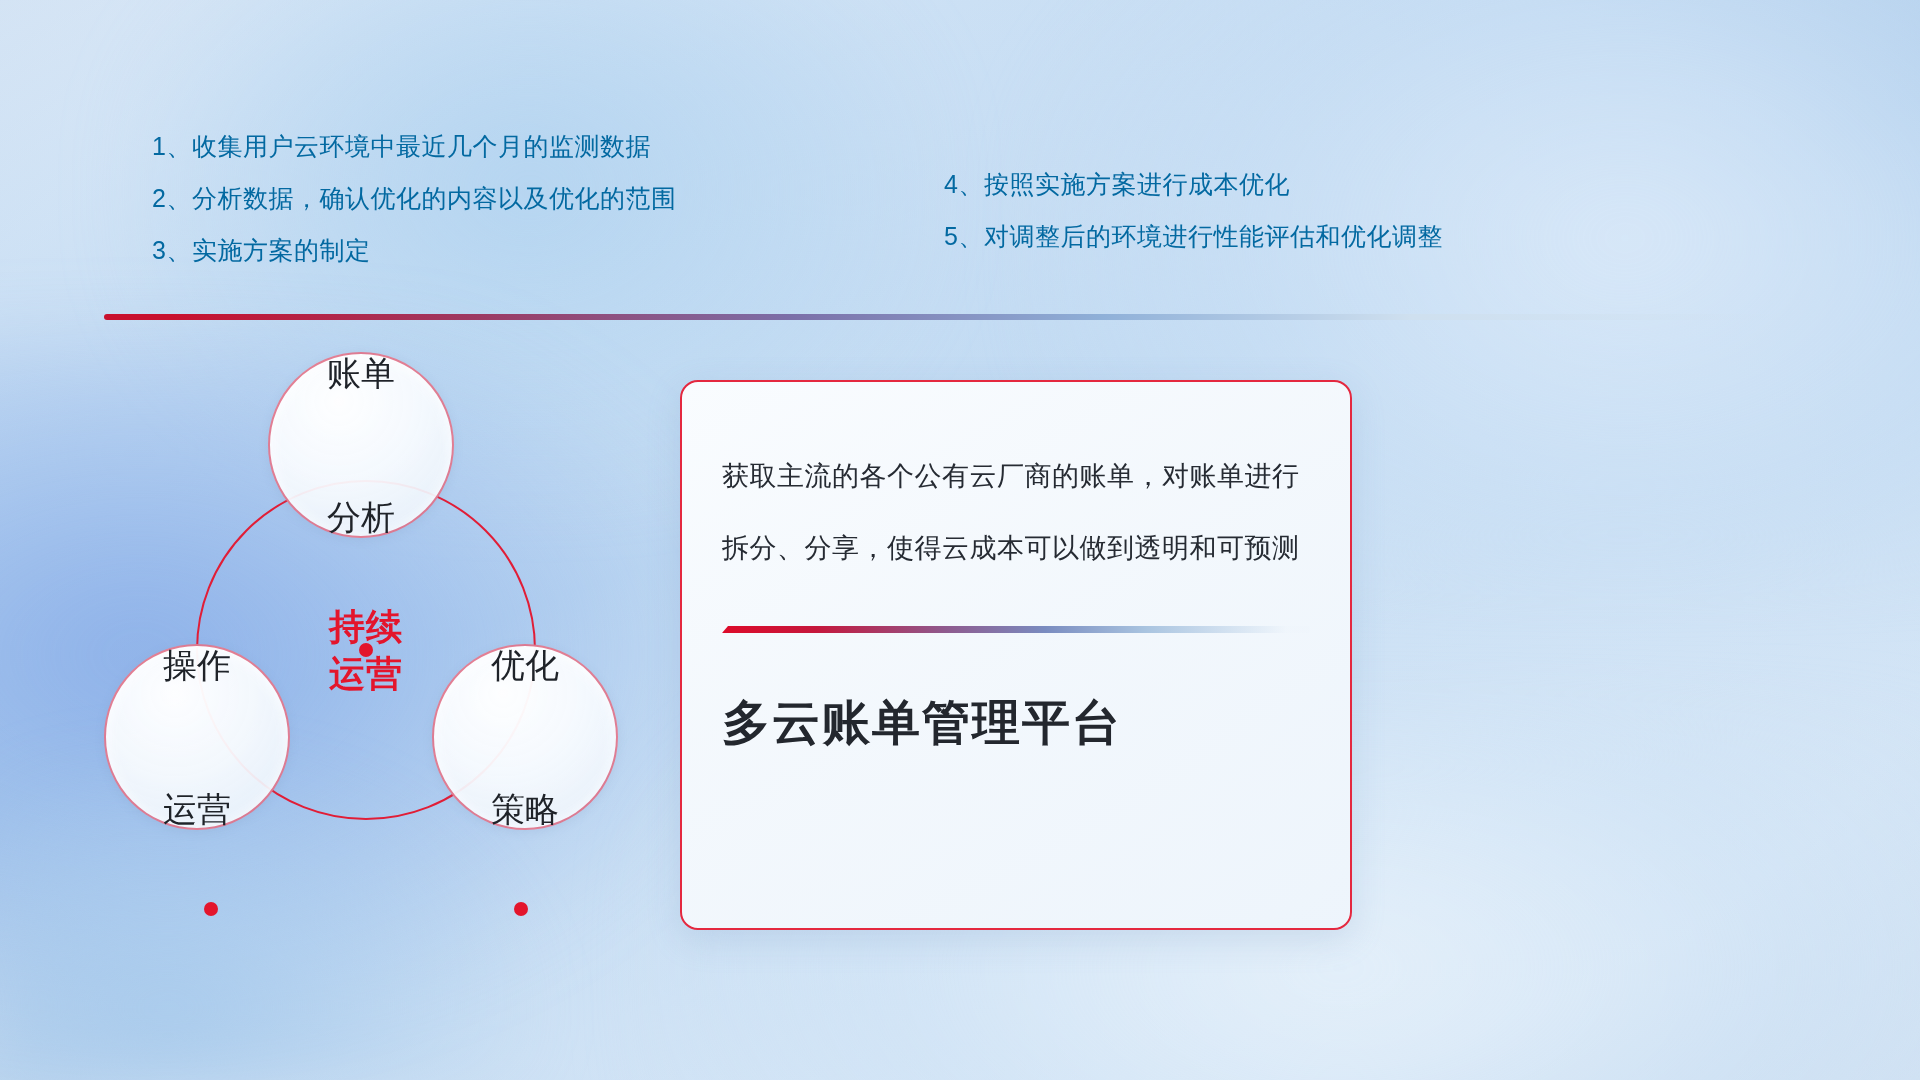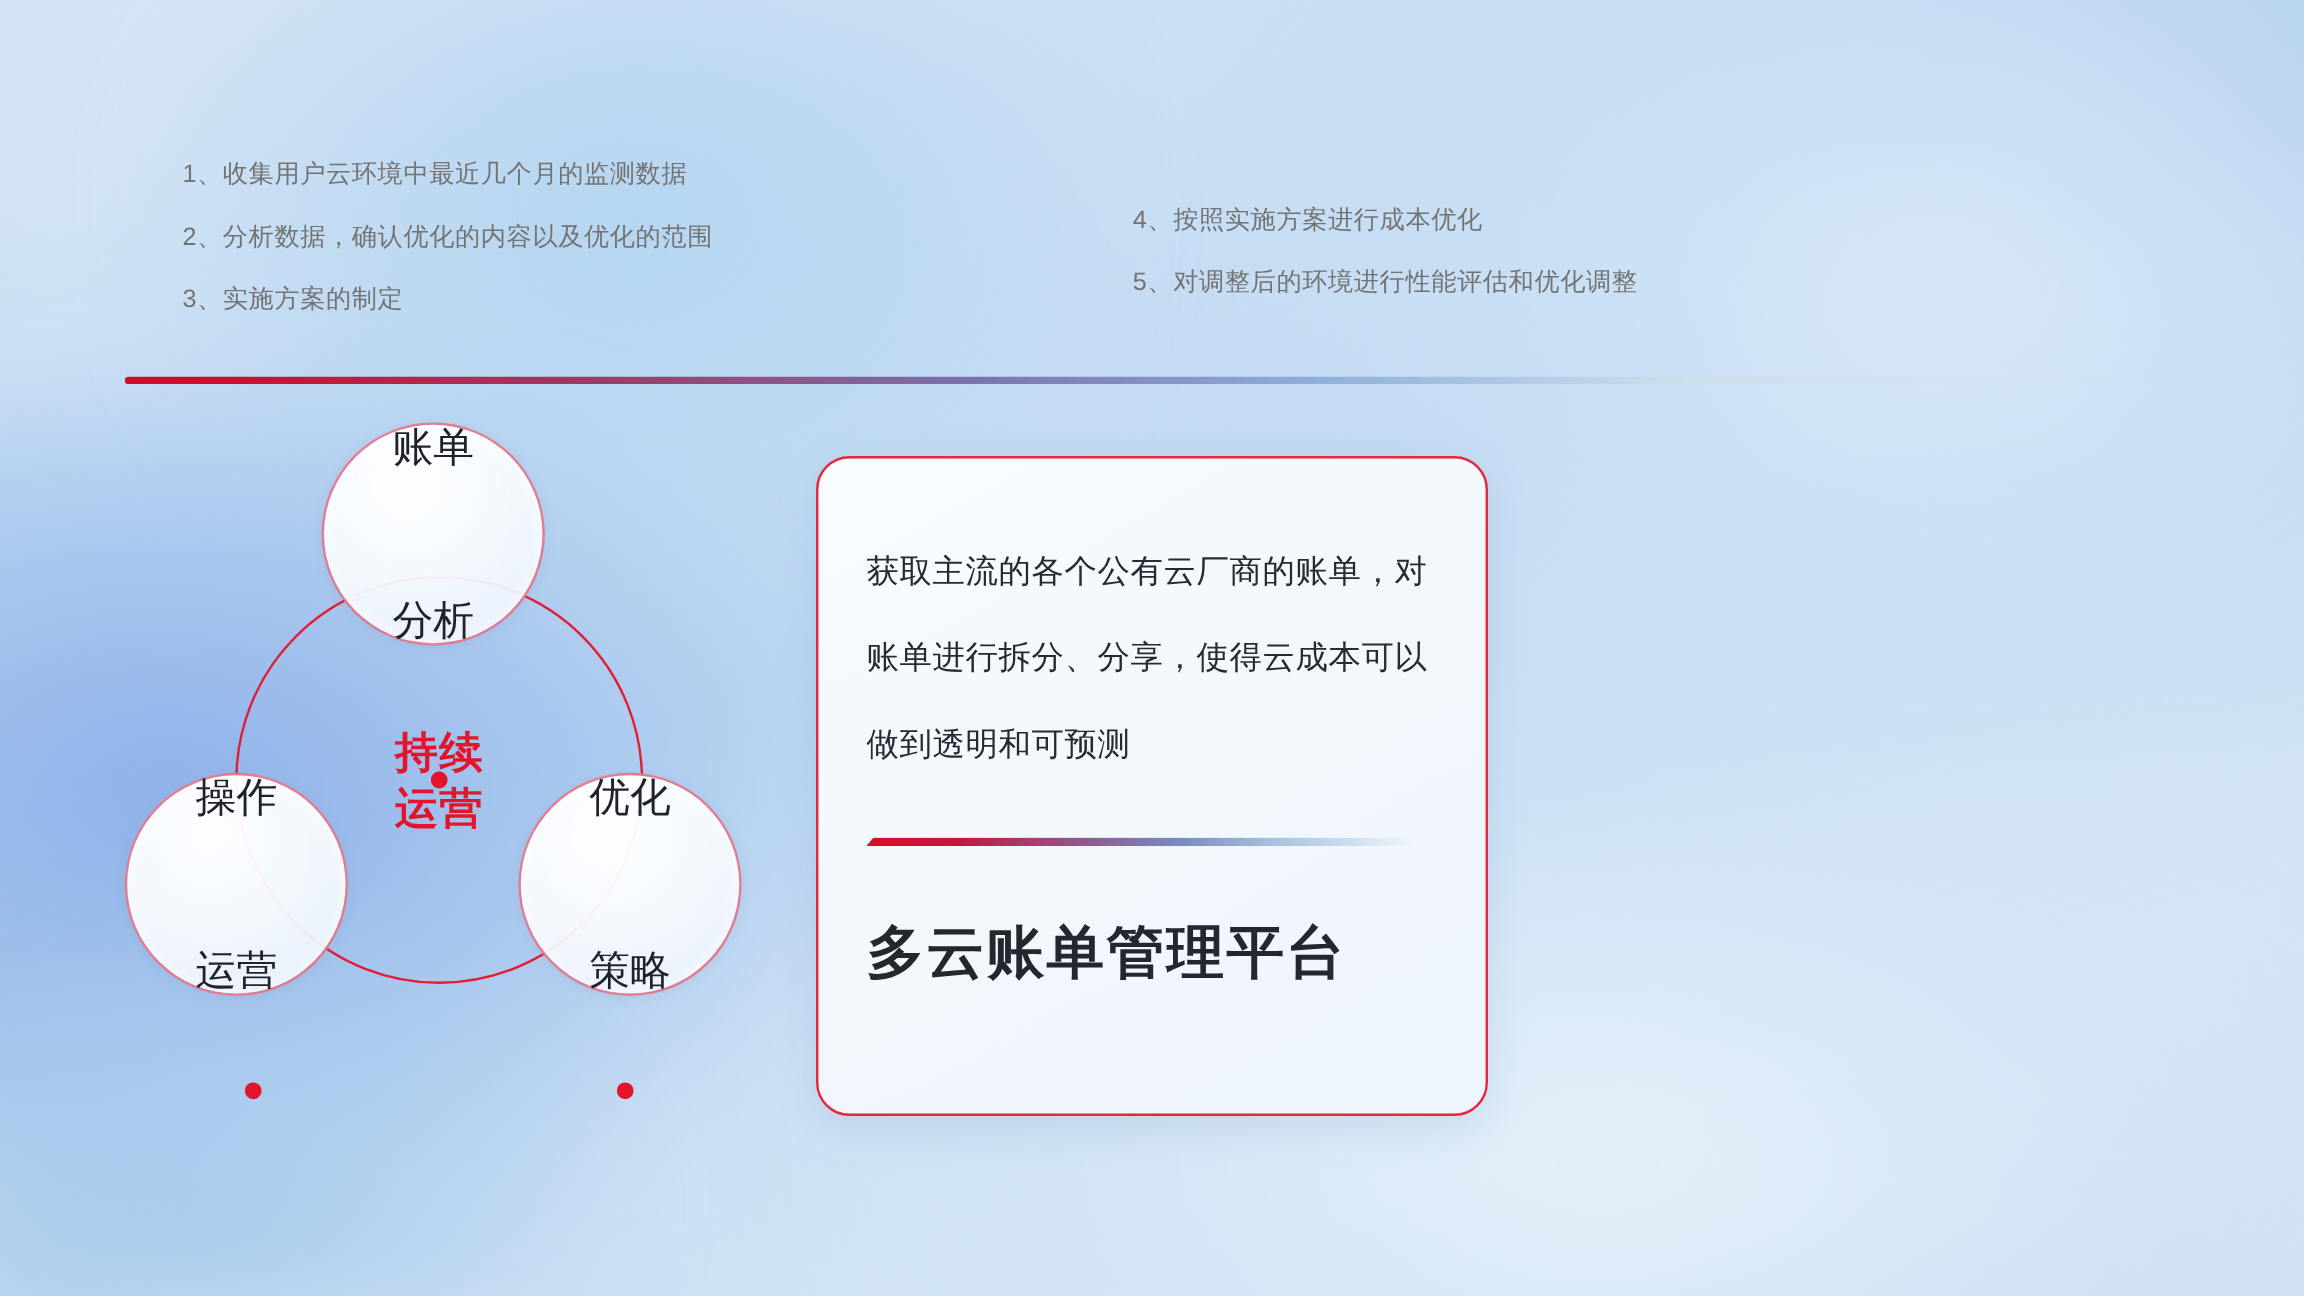--- a/index.html
+++ b/index.html
@@ -58,22 +58,22 @@
     background: radial-gradient(ellipse at 30% 80%, rgba(170,205,238,0.8) 0%, rgba(170,205,238,0) 70%);
     filter: blur(30px);
   }
   .bg-vignette {
     background: radial-gradient(ellipse at 50% 46%, rgba(255,255,255,0.08) 0%, rgba(150,185,225,0.10) 75%, rgba(130,170,215,0.20) 100%);
   }
 
   
   .bullets {
     position: absolute;
-    color: #737373;
-    font-size: 21px;
+    color: #0369a1;
+    font-size: 25px;
     line-height: 52px;
     letter-spacing: 0.5px;
     white-space: nowrap;
   }
   #bullets-left  { left: 152px; top: 120px; }
   #bullets-right { left: 944px; top: 158px; }
   .bullet-line { display: block; }
 
   
   #top-rule {
@@ -139,24 +139,24 @@
     z-index: 4;
   }
   #dot-top    { left: 263px; top: 291px; }
   #dot-left   { left: 108px; top: 550px; }
   #dot-right  { left: 418px; top: 550px; }
 
   
   .card {
     position: absolute;
     top: 380px;
-    width: 560px;
+    width: 672px;
     height: 550px;
     border: 2px solid #e4283f;
-    border-radius: 28px;
+    border-radius: 18px;
     background: linear-gradient(150deg, rgba(251,253,255,0.97) 0%, rgba(245,249,253,0.96) 45%, rgba(238,245,252,0.95) 100%);
     box-shadow: 0 10px 34px rgba(110,145,190,0.20);
     padding: 58px 40px 40px 40px;
     display: flex;
     flex-direction: column;
   }
   #card-left  { left: 680px; }
   #card-right { left: 1288px; }
 
   .card-body {

